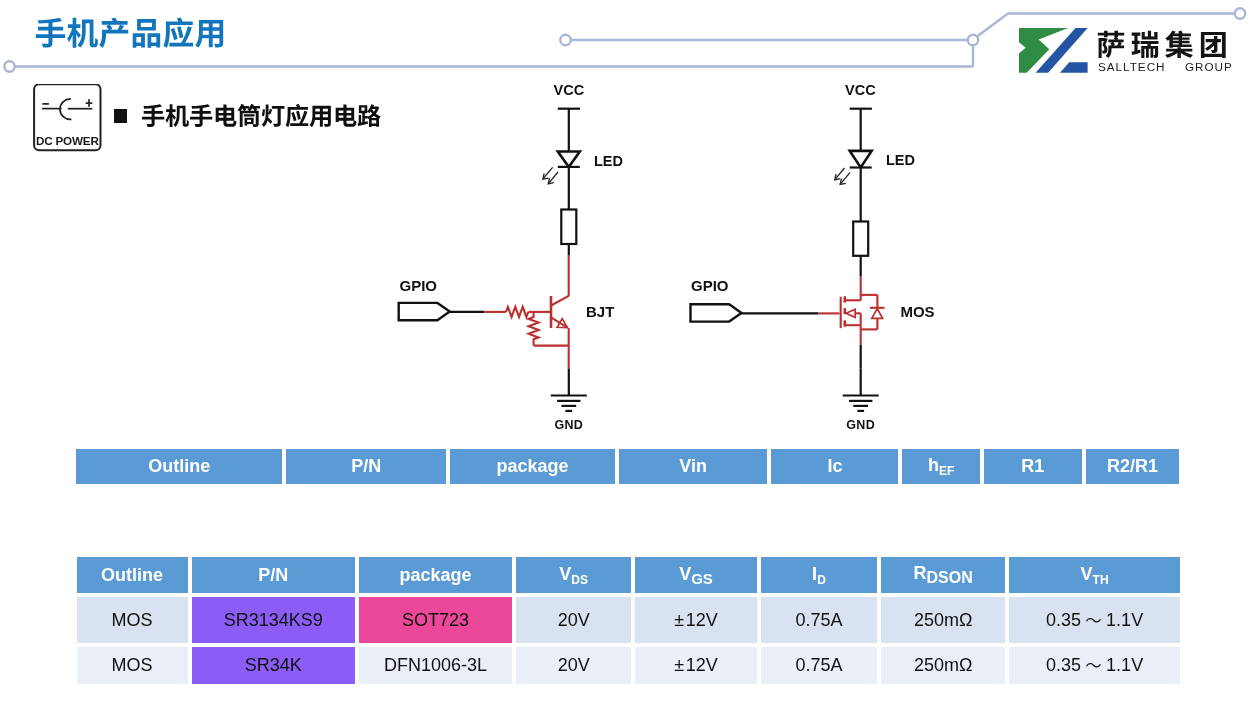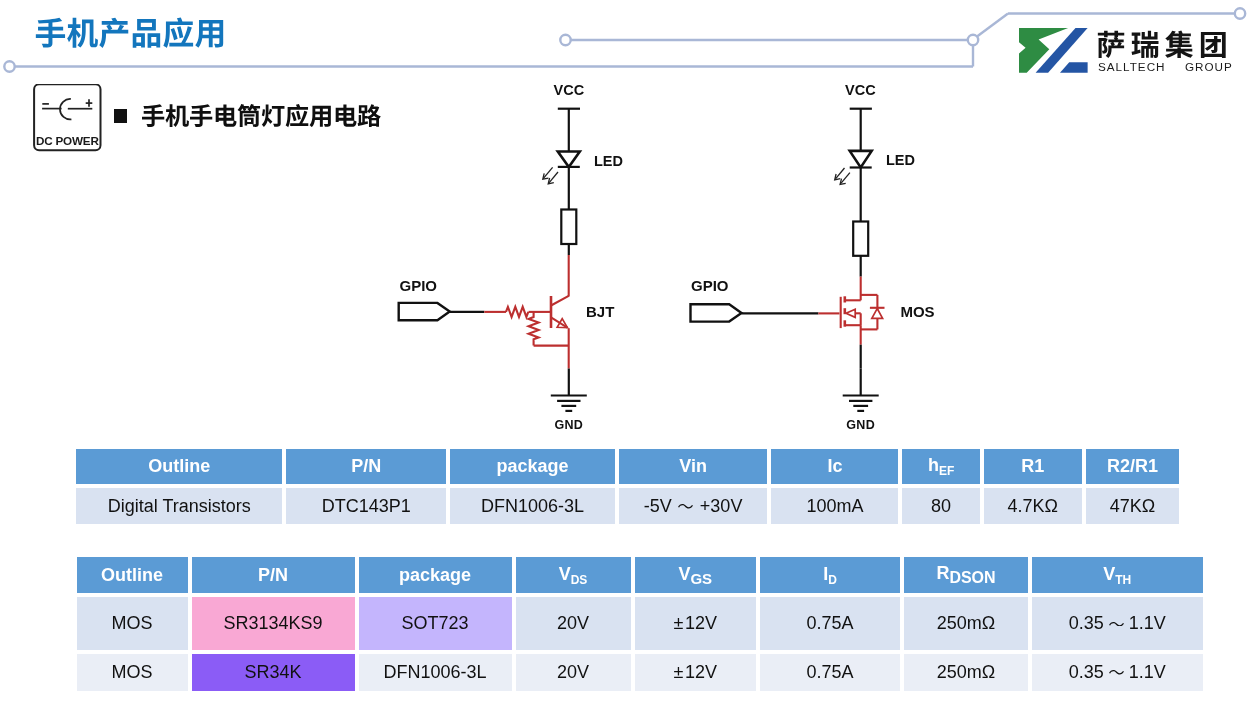--- a/index.html
+++ b/index.html
@@ -157,52 +157,40 @@
           <tr>
             <td style="width:203px;height:35px" class="th">Outline</td>
             <td style="width:157px;height:35px" class="th">P/N</td>
             <td style="width:162px;height:35px" class="th">package</td>
             <td style="width:146px;height:35px" class="th">Vin</td>
             <td style="width:125px;height:35px" class="th">Ic</td>
             <td style="width:76px;height:35px" class="th">h<sub style="font-size:12px;vertical-align:-4px">EF</sub></td>
             <td style="width:96.5px;height:35px" class="th">R1</td>
             <td style="width:91.5px;height:20px" class="th">R2/R1</td>
           </tr>
-          <tr>
-            <td style="height:36px;background:#D9E2F1" class="td">Digital Transistors</td>
-            <td style="height:36px;background:#D9E2F1" class="td">DTC143P1</td>
-            <td style="height:36px;background:#D9E2F1" class="td">DFN1006-3L</td>
-            <td style="height:36px;background:#D9E2F1" class="td">-5V  <svg width="15" height="4.5" viewBox="42 245 916 270" style="display:inline-block;vertical-align:3px" fill="currentColor">
-                <path transform="scale(1,-1) translate(0,-760)" d="M472 352C542 282 606 245 697 245C803 245 895 306 958 420L887 458C846 379 777 326 698 326C626 326 582 357 528 408C458 478 394 515 303 515C197 515 105 454 42 340L113 302C154 381 223 434 302 434C375 434 418 403 472 352Z"></path>
-              </svg>  +30V</td>
-            <td style="height:36px;background:#D9E2F1" class="td">100mA</td>
-            <td style="height:36px;background:#D9E2F1" class="td">80</td>
-            <td style="height:36px;background:#D9E2F1" class="td">4.7KΩ</td>
-            <td style="height:36px;background:#D9E2F1" class="td">47KΩ</td>
-          </tr>
         </tbody>
       </table>
     </div>
 <div style="position:absolute;left:76.5px;top:557px;width:1103.5px">
       <table style="border-collapse:separate;border-spacing:4px 4px;table-layout:fixed;width:1111.5px;margin:-4px">
         <tbody>
           <tr>
             <td style="width:111px;height:36px" class="th">Outline</td>
             <td style="width:163px;height:36px" class="th">P/N</td>
             <td style="width:153px;height:36px" class="th">package</td>
             <td style="width:115px;height:36px" class="th">V<sub style="font-size:12px;vertical-align:-4px">DS</sub></td>
             <td style="width:121.5px;height:36px" class="th">V<sub style="font-size:15px;vertical-align:-4px">GS</sub></td>
-            <td style="width:140px;height:36px" class="th">I<sub style="font-size:12px;vertical-align:-4px">D</sub></td>
+            <td style="width:116px;height:36px" class="th">I<sub style="font-size:12px;vertical-align:-4px">D</sub></td>
             <td style="width:124px;height:36px" class="th">R<sub style="font-size:16px;vertical-align:-4px">DSON</sub></td>
             <td style="width:170.5px;height:36px" class="th">V<sub style="font-size:12px;vertical-align:-4px">TH</sub></td>
           </tr>
           <tr>
             <td style="height:36.5px;background:#D9E2F1" class="td">MOS</td>
-            <td style="height:53px;background:#f9a8d4" class="td">SR3134KS9</td>
-            <td style="height:36.5px;background:#c4b5fd" class="td">SOT723</td>
+            <td style="height:46px;background:#8b5cf6" class="td">SR3134KS9</td>
+            <td style="height:36.5px;background:#ec4899" class="td">SOT723</td>
             <td style="height:36.5px;background:#D9E2F1" class="td">20V</td>
             <td style="height:36.5px;background:#D9E2F1" class="td">± 12V</td>
             <td style="height:36.5px;background:#D9E2F1" class="td">0.75A</td>
             <td style="height:36.5px;background:#D9E2F1" class="td">250mΩ</td>
             <td style="height:36.5px;background:#D9E2F1" class="td">0.35 <svg width="15" height="4.5" viewBox="42 245 916 270" style="display:inline-block;vertical-align:3px" fill="currentColor">
                 <path transform="scale(1,-1) translate(0,-760)" d="M472 352C542 282 606 245 697 245C803 245 895 306 958 420L887 458C846 379 777 326 698 326C626 326 582 357 528 408C458 478 394 515 303 515C197 515 105 454 42 340L113 302C154 381 223 434 302 434C375 434 418 403 472 352Z"></path>
               </svg> 1.1V</td>
           </tr>
           <tr>
             <td style="height:36.5px;background:#EAEEF6" class="td">MOS</td>

